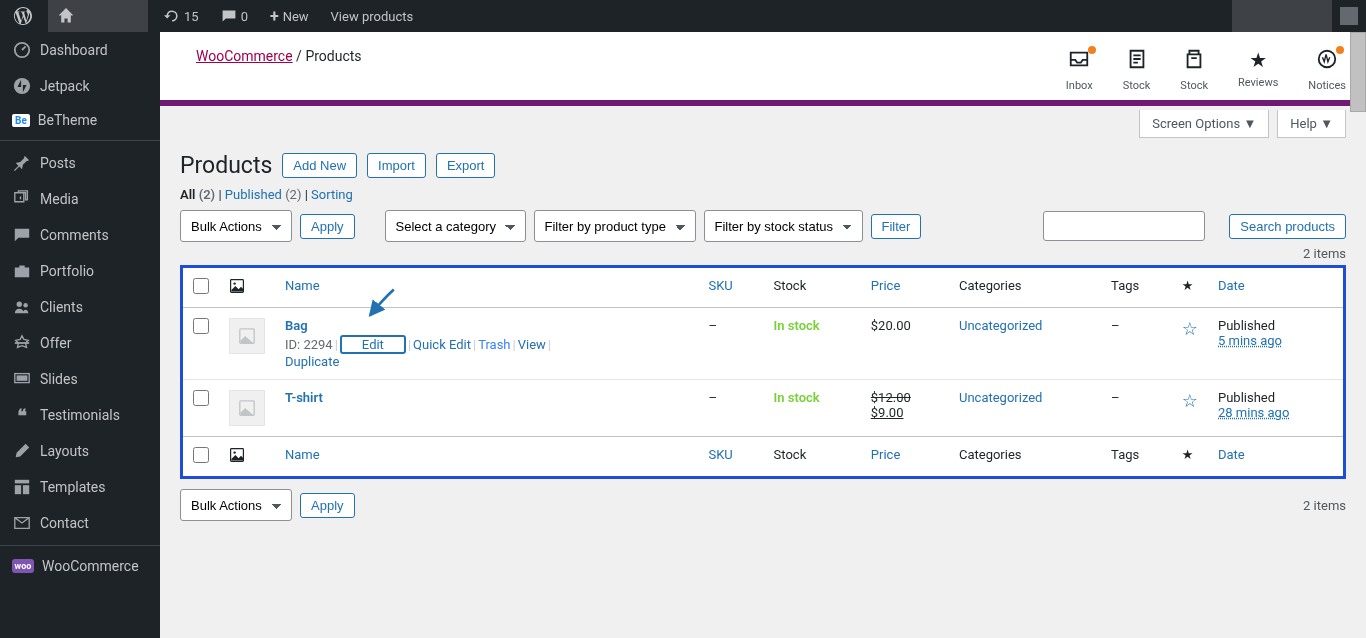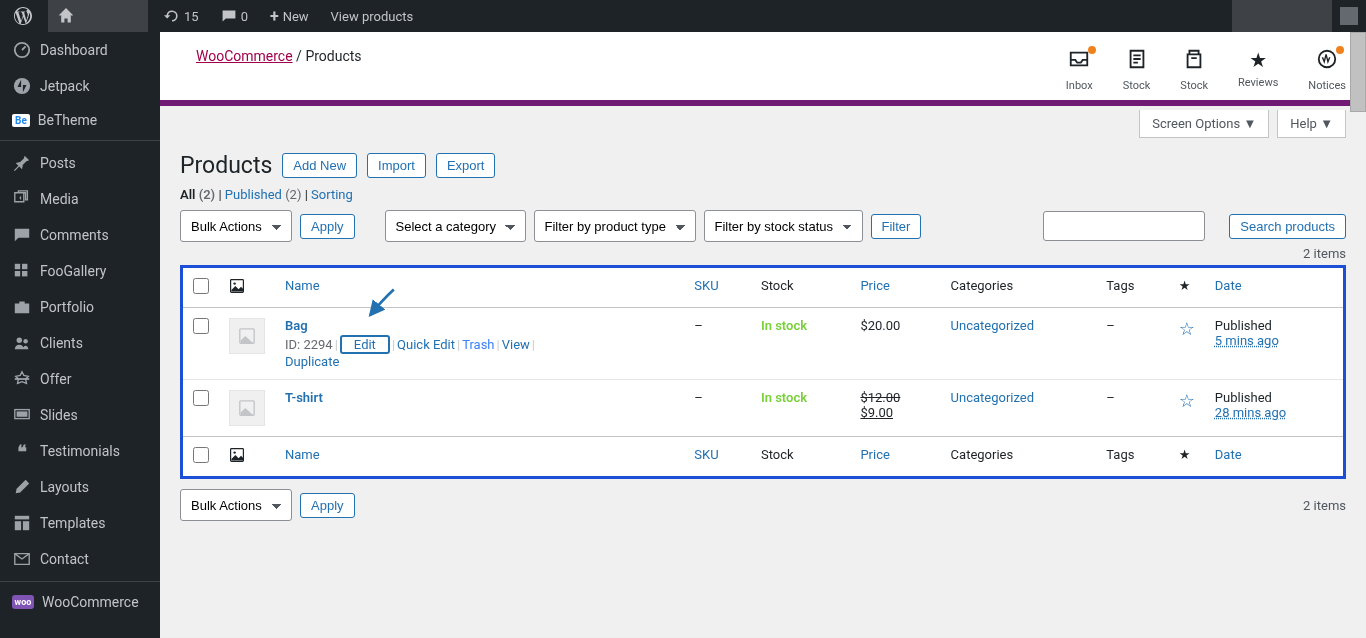--- a/index.html
+++ b/index.html
@@ -67,21 +67,21 @@
 .cb { width: 28px; }
 .img-col { width: 44px; }
 .thumb { width: 36px; height: 36px; background: #f0f0f1; display: flex; align-items: center; justify-content: center; color: #c3c4c7; border: 1px solid #e5e5e5; }
 .sortable { color: #2271b1; cursor: pointer; }
 .instock { color: #7ad03a; font-weight: 600; }
 .striked { text-decoration: line-through; }
 .row-actions { font-size: 13px; color: #646970; margin-top: 2px; }
 .row-actions a { color: #2271b1; }
 .row-actions .trash { color: #3b82f6; }
 .row-actions .sep { color: #ccc; padding: 0 2px; }
-.edit-hl { border: 2px solid #2271b1; padding: 0 12px; border-radius: 3px; display: inline-block; }
+.edit-hl { border: 2px solid #2271b1; padding: 0 20px; border-radius: 3px; display: inline-block; }
 .star-col { width: 32px; text-align: center; }
 .star-outline { font-size: 18px; color: #2271b1; cursor: pointer; }
 .star-solid { color: #1d2327; }
 .date-col a { text-decoration: underline dotted; }
 input[type=checkbox] { width: 16px; height: 16px; cursor: pointer; }
 
 
 .arrow { position: absolute; width: 36px; height: 36px; pointer-events: none; }
 .scrollbar-stub { position: absolute; right: 0; top: 32px; width: 16px; height: 80px; background: #c1c1c1; border: 1px solid #a8a8a8; }
 </style>
@@ -173,31 +173,20 @@
         </span>
         <span>Media</span>
       </div>
     <div class="menuitem">
         <span class="icon-slot">
           <svg width="18" height="18" viewBox="0 0 20 20" fill="currentColor">
             <path d="M2 3h16v10H6l-4 4z"></path>
           </svg>
         </span>
         <span>Comments</span>
-      </div>
-    <div class="menuitem">
-        <span class="icon-slot">
-          <svg width="18" height="18" viewBox="0 0 20 20" fill="currentColor">
-            <rect x="2" y="2" width="6" height="6"></rect>
-            <rect x="10" y="2" width="6" height="6"></rect>
-            <rect x="2" y="10" width="6" height="6"></rect>
-            <rect x="10" y="10" width="6" height="6"></rect>
-          </svg>
-        </span>
-        <span>FooGallery</span>
       </div>
     <div class="menuitem">
         <span class="icon-slot">
           <svg width="18" height="18" viewBox="0 0 20 20" fill="currentColor">
             <path d="M7 4h6v2h5v11H2V6h5z"></path>
           </svg>
         </span>
         <span>Portfolio</span>
       </div>
     <div class="menuitem">

